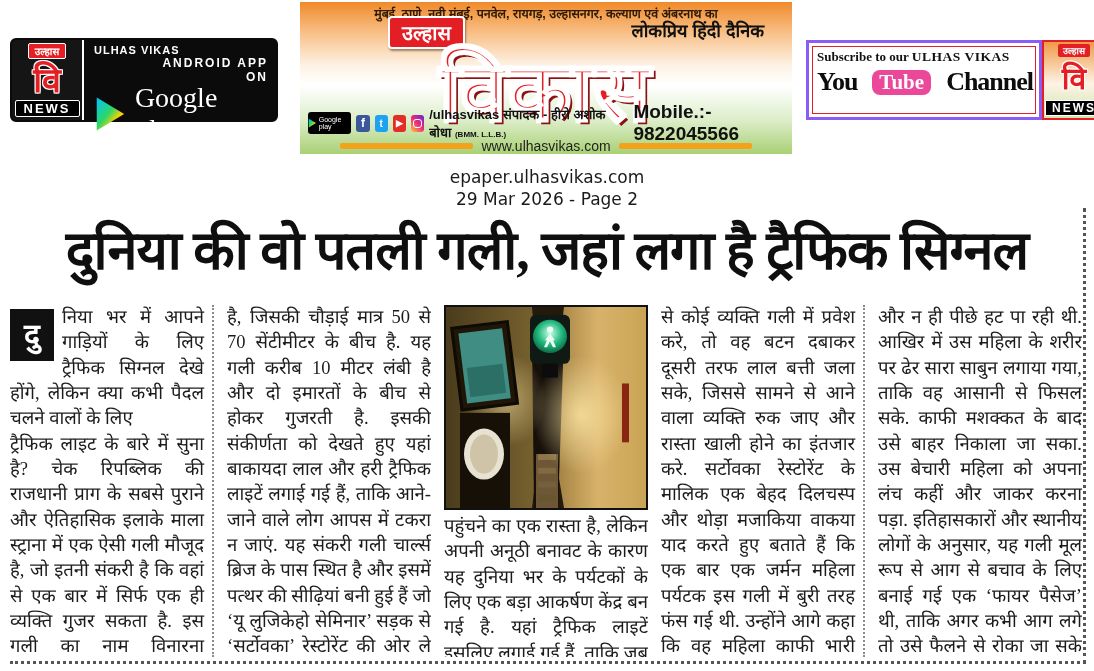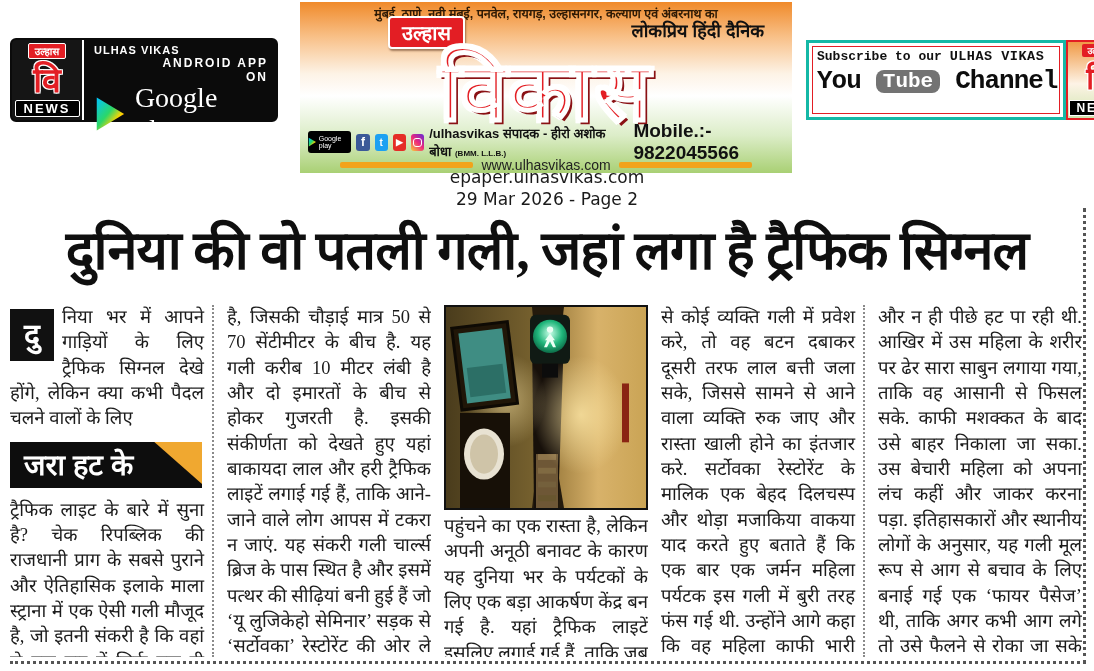--- a/index.html
+++ b/index.html
@@ -39,21 +39,21 @@
   .app-badge-right { flex:1; padding:4px 8px 4px 10px; color:#fff; font-family:"Liberation Sans",sans-serif; position:relative; }
   .ab-brand { font-size:11px; font-weight:bold; letter-spacing:1px; }
   .ab-line1 { font-size:12px; font-weight:bold; letter-spacing:2px; margin-left:52px;text-align:right; }
   .ab-gp { display:flex; align-items:center; gap:8px; margin-top:-2px; }
   .ab-gp svg { width:34px; height:38px; }
   .ab-gp-text { font-size:28px; font-family:"Liberation Serif",serif; color:#fff; }
   .ab-install { font-size:13px; font-weight:bold; margin-left:52px; margin-top:-4px; }
 
   
   .masthead {
-    position:absolute; left:300px; top:2px; width:492px; height:171px;
+    position:absolute; left:300px; top:2px; width:492px; height:152px;
     background:linear-gradient(180deg,#f08a2a 0%,#f8bf86 20%,#fdf3e6 42%,#ffffff 55%,#dcedc8 78%,#a9d074 100%);
     font-family:"Liberation Sans",sans-serif; overflow:visible;
   }
   .mh-coverage { text-align:center; font-size:12.5px; font-weight:bold; color:#2e1a05; padding-top:3px; }
   .mh-tagline { text-align:right; padding-right:28px; font-size:18px; font-weight:bold; color:#111; line-height:1.05; }
   .mh-title-wrap { position:absolute; left:0; top:18px; width:100%; text-align:center; pointer-events:none; }
   .mh-title-small {
     position:absolute; left:88px; top:14px; background:#e31e24; color:#fff; font-weight:bold; font-size:20px;
     padding:1px 12px; border:2px solid #fff; border-radius:4px; box-shadow:1px 2px 2px rgba(60,20,0,.45);
   }
@@ -85,28 +85,28 @@
   .mh-site-row { position:absolute; left:0; bottom:0; width:100%; display:flex; align-items:center; gap:8px; padding:0 40px; }
   .mh-site-bar { flex:1; height:6px; background:#f2a31b; border-radius:2px; }
   .mh-site { font-size:14px; font-weight:normal; color:#222; cursor:pointer; }
 
   
   .subscribe-badge {
     position:absolute; left:806px; top:40px; width:278px; height:80px;
     display:flex; align-items:stretch; cursor:pointer;
   }
   .sub-box {
-    flex:1; background:#fff; border:3px solid #14b8a6; outline:1px solid #e31e24; outline-offset:-7px;
-    padding:6px 6px 4px 8px; font-family:Liberation Mono, monospace;
+    flex:1; background:#fff; border:3px solid #8b5cf6; outline:1px solid #e31e24; outline-offset:-7px;
+    padding:6px 6px 4px 8px; font-family:Liberation Serif, serif;
   }
   .sub-line1 { font-size:13px; font-weight:bold; color:#111; white-space:nowrap; }
   .sub-line1 .sub-brand { font-size:13.5px; letter-spacing:.5px; }
   .sub-line2 { display:flex; align-items:center; gap:15px; margin-top:2px; }
   .yt-you,.yt-channel { font-size:26px; font-weight:900; color:#0d0d0d; letter-spacing:-1px; }
-  .yt-tube { background:#737373; color:#fff; font-size:21px; font-weight:900; padding:0 7px; border-radius:8px;text-align:right; }
+  .yt-tube { background:#ec4899; color:#fff; font-size:21px; font-weight:900; padding:0 7px; border-radius:8px;text-align:right; }
   .sub-logo {
     width:64px; background:linear-gradient(180deg,#f09a46,#fdf3e6 55%,#cfe5ae); border:2px solid #e31e24;
     display:flex; flex-direction:column; align-items:center; justify-content:space-between; padding:2px;
     font-family:"Liberation Sans",sans-serif;
   }
   .sub-logo .uv-top { background:#e31e24; color:#fff; font-size:9px; font-weight:bold; padding:0 5px; border-radius:2px; }
   .sub-logo .uv-letter { color:#e31e24; font-size:30px; font-weight:900; line-height:30px;
     text-shadow:-1px -1px 0 #fff,1px -1px 0 #fff,-1px 1px 0 #fff,1px 1px 0 #fff; }
   .sub-logo .uv-news { background:#000; color:#fff; font-size:12px; font-weight:bold; letter-spacing:2px; padding:0 6px; border:1px solid #fff; }
 
@@ -247,24 +247,20 @@
   </div>
 
   <h1 class="headline">दुनिया की वो पतली गली, जहां लगा है ट्रैफिक सिग्नल</h1>
 
   <div class="columns">
 
     <div class="col col-sep-r">
       <div>
         <span class="dropcap">दु</span>
         <span>निया भर में आपने गाड़ियों के लिए ट्रैफिक सिग्नल देखे होंगे, लेकिन क्या कभी पैदल चलने वालों के लिए</span>
-      </div>
-      <div class="section-banner">
-        <span>जरा हट के</span>
-        <span class="banner-gold"></span>
       </div>
       <div>ट्रैफिक लाइट के बारे में सुना है? चेक रिपब्लिक की राजधानी प्राग के सबसे पुराने और ऐतिहासिक इलाके माला स्ट्राना में एक ऐसी गली मौजूद है, जो इतनी संकरी है कि वहां से एक बार में सिर्फ एक ही व्यक्ति गुजर सकता है. इस गली का नाम विनारना सर्टोवका</div>
     </div>
 
     <div class="col">
       <div>है, जिसकी चौड़ाई मात्र 50 से 70 सेंटीमीटर के बीच है. यह गली करीब 10 मीटर लंबी है और दो इमारतों के बीच से होकर गुजरती है. इसकी संकीर्णता को देखते हुए यहां बाकायदा लाल और हरी ट्रैफिक लाइटें लगाई गई हैं, ताकि आने-जाने वाले लोग आपस में टकरा न जाएं. यह संकरी गली चार्ल्स ब्रिज के पास स्थित है और इसमें पत्थर की सीढ़ियां बनी हुई हैं जो ‘यू लुजिकेहो सेमिनार’ सड़क से ‘सर्टोवका’ रेस्टोरेंट की ओर ले जाती हैं.</div>
 
     </div>
 
     <div class="col">

